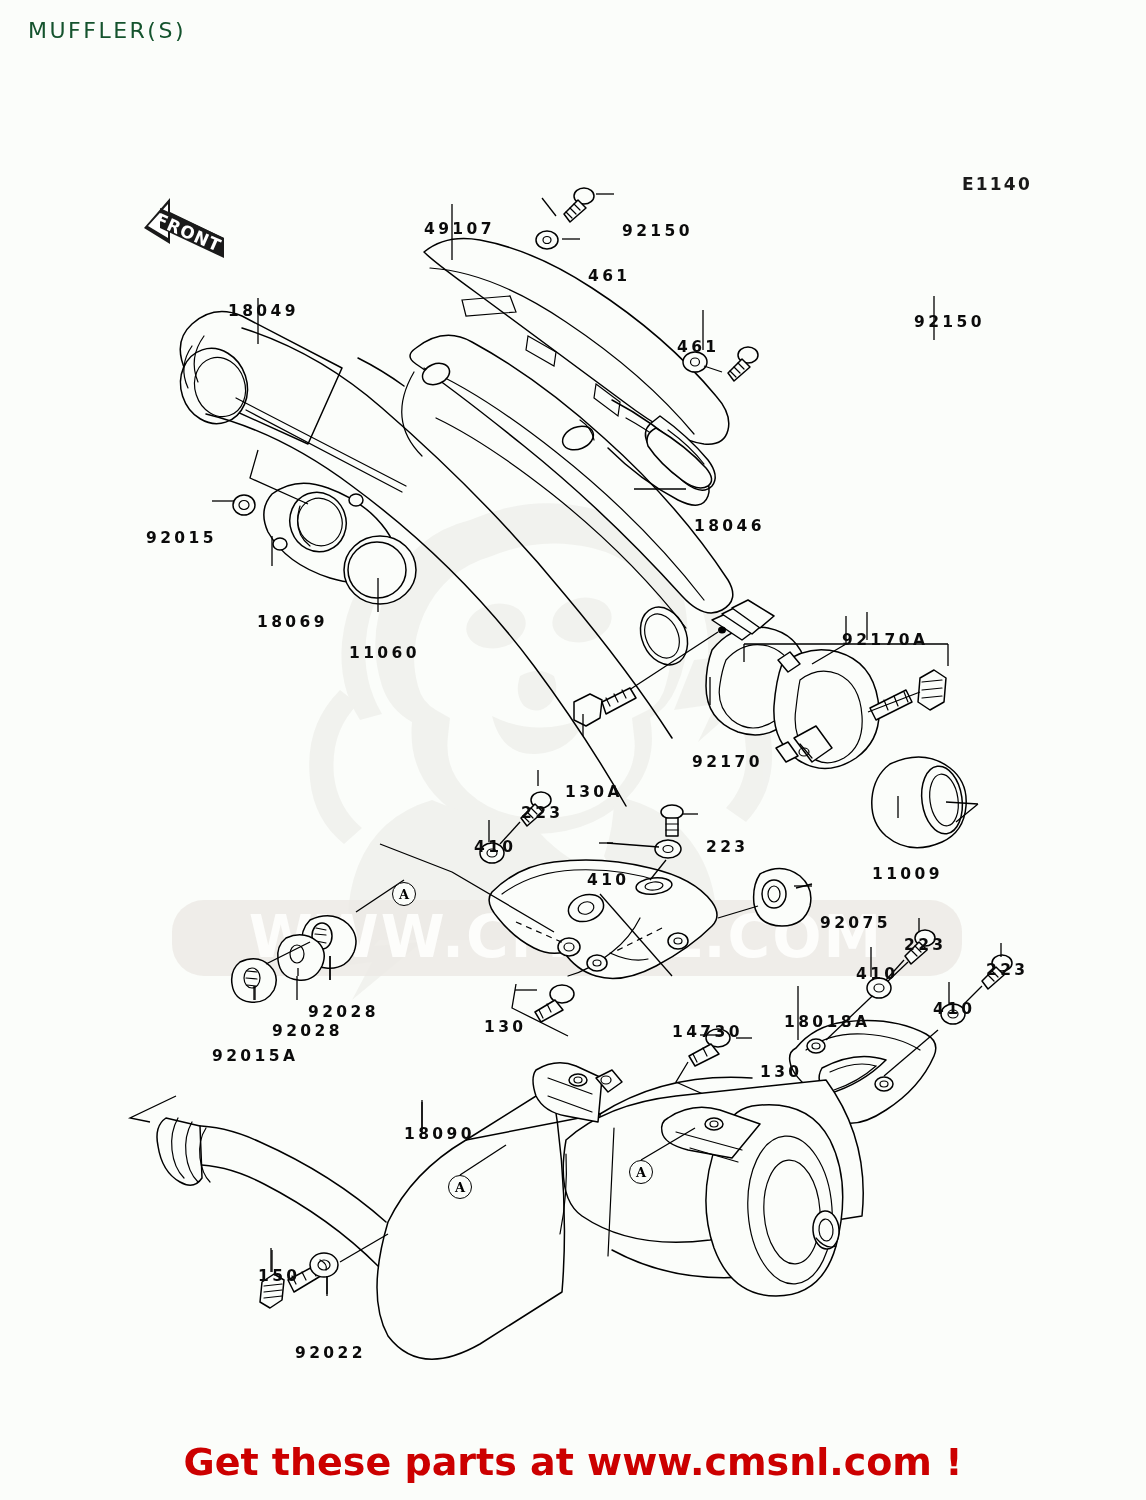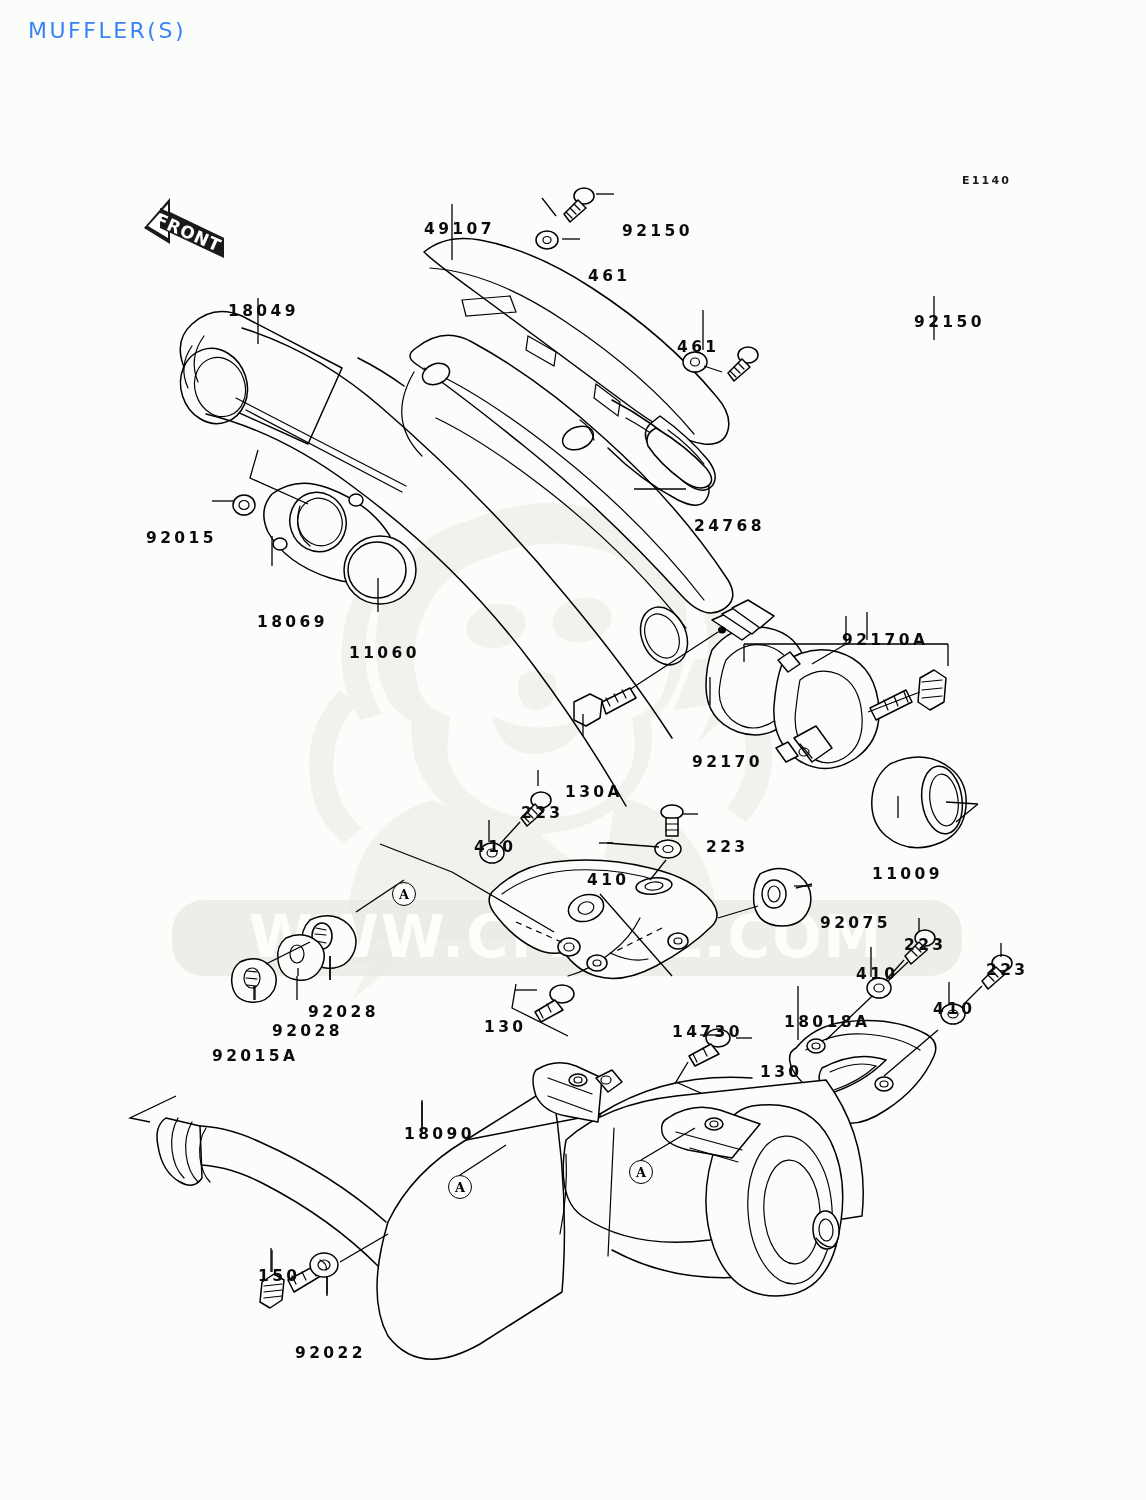--- a/index.html
+++ b/index.html
@@ -8,27 +8,27 @@
     width:1146px;height:1500px;
     background:#fbfdfa;
     font-family:"DejaVu Sans","Liberation Sans",sans-serif;
     position:relative;overflow:hidden;
   }
   #page{position:relative;width:1146px;height:1500px;}
 
   
   .page-title{
     position:absolute;left:28px;top:18px;
-    font-size:22px;letter-spacing:2.5px;color:#3b82f6;
+    font-size:22px;letter-spacing:2.5px;color:#14532d;
     font-family:"DejaVu Sans","Liberation Sans",sans-serif;
     font-weight:400;
   }
   .diagram-code{
     position:absolute;left:962px;top:174px;
-    font-size:11px;letter-spacing:2.2px;color:#1a1a1a;font-weight:700;
+    font-size:17px;letter-spacing:2.2px;color:#1a1a1a;font-weight:700;
     font-family:"DejaVu Sans","Liberation Sans",sans-serif;
   }
 
   
   .footer-cta{
     position:absolute;left:0;top:1440px;width:1146px;text-align:center;
     color:#cc0000;font-size:38px;font-weight:700;letter-spacing:0px;
     font-family:"DejaVu Sans","Liberation Sans",sans-serif;
   }
 
@@ -482,29 +482,30 @@
     <g>
       <path d="M6 38 L32 8 L32 22 L86 48 L86 66 L32 40 L32 54 Z" fill="#1a1a1a"></path>
       <path d="M10 36 L30 14 L30 24 L76 46 L76 58 L30 36 L30 48 Z" fill="#ffffff"></path>
       <path d="M22 18 L86 48 L86 68 L22 38 Z" fill="#1a1a1a"></path>
     </g>
     <text x="48" y="48" fill="#ffffff" font-family="DejaVu Sans, Liberation Sans, sans-serif" font-size="17" font-weight="700" letter-spacing="1" transform="rotate(24 48 48)" text-anchor="middle">FRONT</text>
   </svg>
 
   <div class="page-title">MUFFLER(S)</div>
   <div class="diagram-code">E1140</div>
+  <div class="footer-cta" style="color: rgb(204, 0, 0);">Get these parts at www.cmsnl.com !</div>
 
   <div id="callout-layer">
       <div class="callout" style="left: 228px; top: 268px;">18049</div>
       <div class="callout" style="left: 424px; top: 186px;">49107</div>
       <div class="callout" style="left: 622px; top: 188px;">92150</div>
       <div class="callout" style="left: 588px; top: 233px;">461</div>
       <div class="callout" style="left: 914px; top: 279px;">92150</div>
       <div class="callout" style="left: 677px; top: 304px;">461</div>
-      <div class="callout" style="left: 694px; top: 483px;">24768</div>
+      <div class="callout" style="left: 694px; top: 483px;">18046</div>
       <div class="callout" style="left: 146px; top: 495px;">92015</div>
       <div class="callout" style="left: 257px; top: 579px;">18069</div>
       <div class="callout" style="left: 349px; top: 610px;">11060</div>
       <div class="callout" style="left: 842px; top: 597px;">92170A</div>
       <div class="callout" style="left: 692px; top: 719px;">92170</div>
       <div class="callout" style="left: 565px; top: 749px;">130A</div>
       <div class="callout" style="left: 872px; top: 831px;">11009</div>
       <div class="callout" style="left: 521px; top: 770px;">223</div>
       <div class="callout" style="left: 474px; top: 804px;">410</div>
       <div class="callout" style="left: 706px; top: 804px;">223</div>

